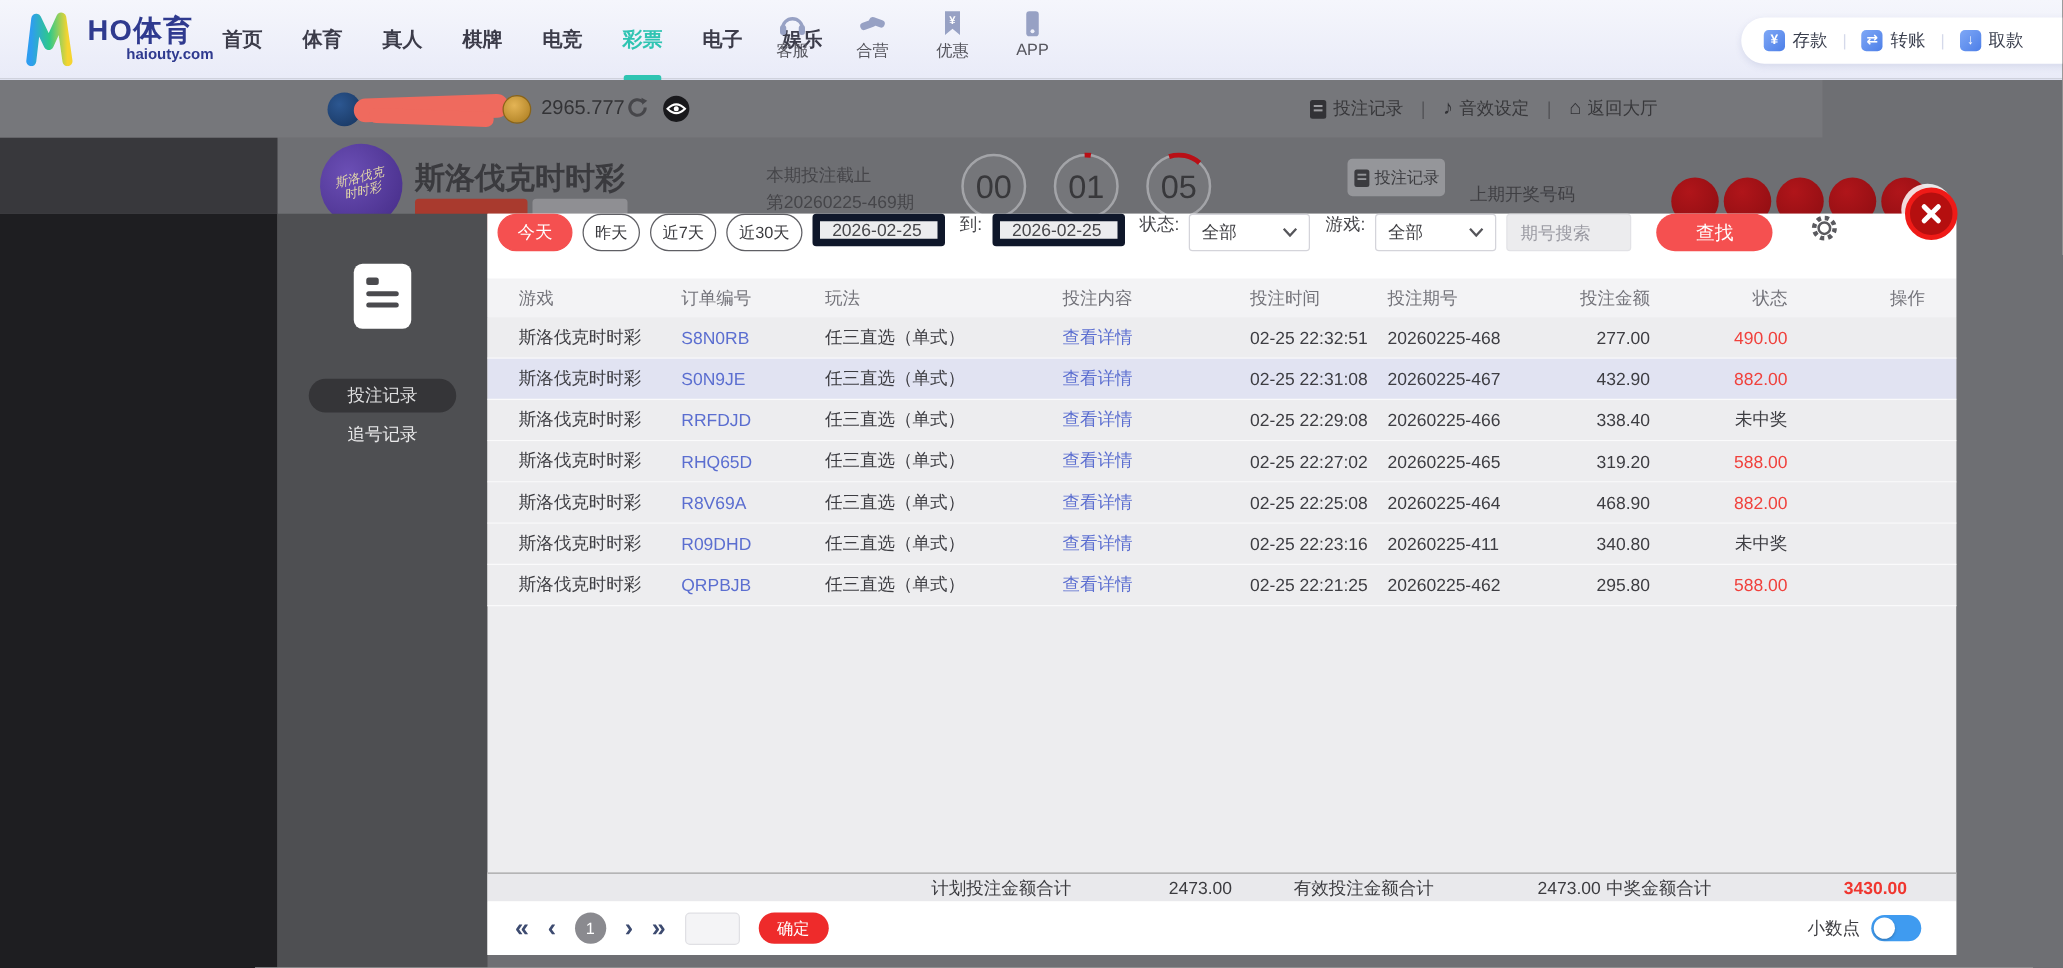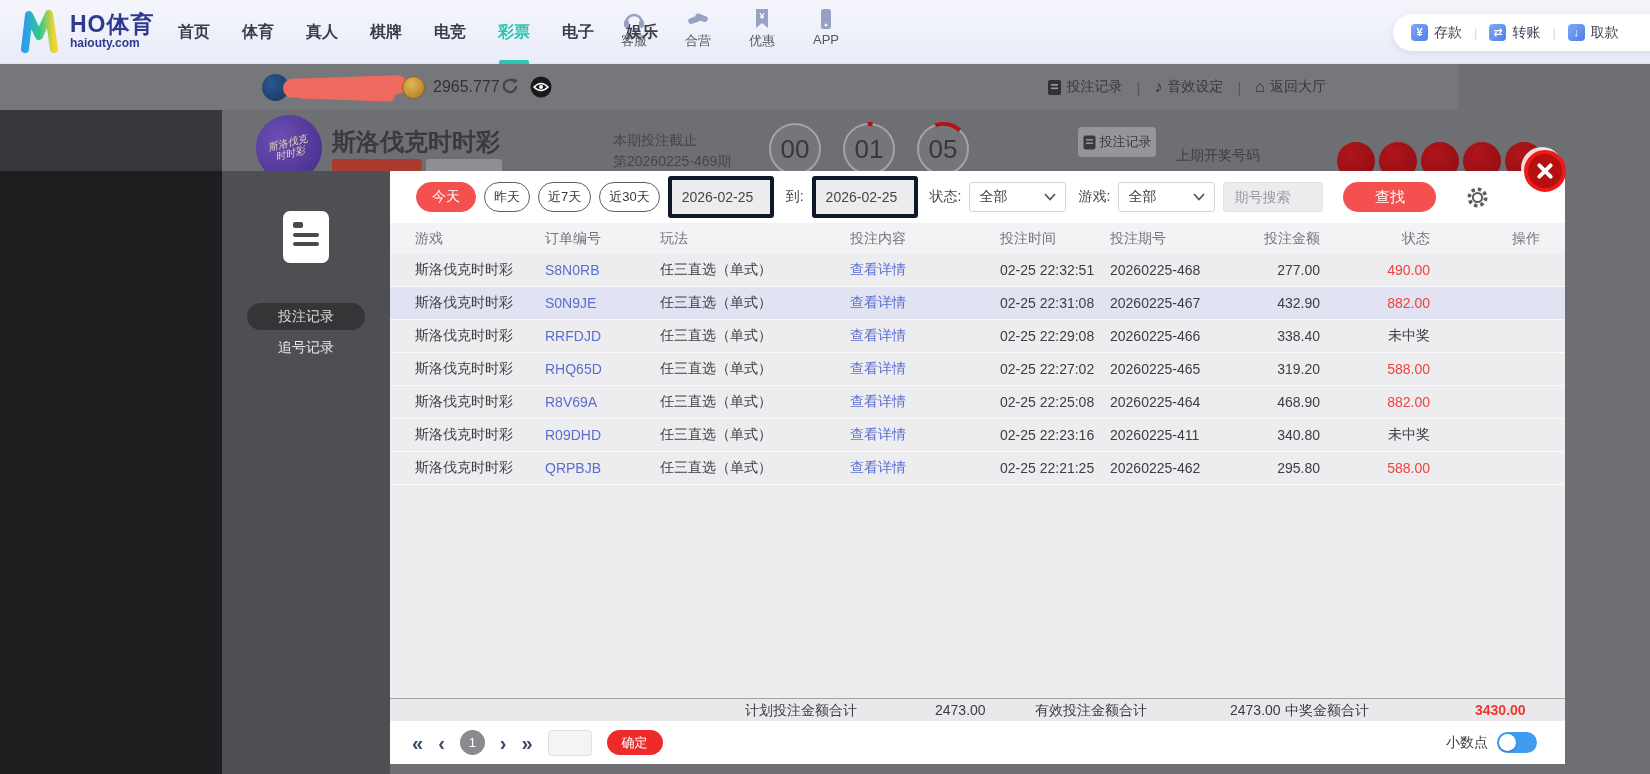--- a/index.html
+++ b/index.html
@@ -4,21 +4,21 @@
 <style>
   * { margin:0; padding:0; box-sizing:border-box; }
   body { font-family:"Liberation Sans","DejaVu Sans",sans-serif; background:#444; }
   #root { position:relative; width:1650px; height:774px; overflow:hidden; background:#6e6f73; }
 
   
   .navbar { position:absolute; left:0; top:0; width:1650px; height:64px; z-index:50;
     background:linear-gradient(#f5f6fc,#e9ebf8); border-bottom:1px solid #dfe2f0; }
   .logo { position:absolute; left:16px; top:9px; display:flex; align-items:center; gap:8px; }
   .logo-text .t1 { font-size:23px; font-weight:bold; color:#2f3a8f; letter-spacing:1px; line-height:24px;}
-  .logo-text .t2 { font-size:12px; font-weight:bold; color:#2f3a8f; }
+  .logo-text .t2 { font-size:12px; font-weight:bold; color:#2f3a8f;margin-left:31px; }
   .nav-items { position:absolute; left:176px; top:0; height:64px; display:flex; align-items:center; gap:28px;font-weight:bold; }
   .nav-item { position:relative; height:64px; display:flex; align-items:center; font-size:16px; color:#3c3c4a; cursor:pointer; padding:0 2px;}
   .nav-item.active { color:#2fc4b2; }
   .nav-item.active::after { content:""; position:absolute; left:50%; bottom:0; transform:translateX(-50%); width:30px; height:4px; background:#2fc4b2; border-radius:2px 2px 0 0; }
   .quick-icons { position:absolute; left:612px; top:8px; display:flex; gap:20px; }
   .qi { display:flex; flex-direction:column; align-items:center; gap:2px; width:44px; cursor:pointer;}
   .qi svg { display:block; }
   .qi .ql { font-size:13px; color:#56565e; }
   .wallet-pill { position:absolute; left:1393px; top:14px; height:37px; width:300px; background:#fff; border-radius:19px;
     box-shadow:0 2px 6px rgba(90,100,160,.15); display:flex; align-items:center; padding:0 18px; gap:12px; }
@@ -75,25 +75,25 @@
   .mtab { margin:9px auto 0; text-align:center; font-size:14px; color:#e9e9ea; cursor:pointer;}
 
   
   .modal { position:absolute; left:390px; top:171px; width:1175px; height:593px; background:#ededef; z-index:20; }
   .close { position:absolute; left:1134px; top:-21px; width:42px; height:42px; border-radius:50%;
     background:#b50f0f; border:4px solid #ef1a17; box-shadow:-3px -3px 0 rgba(255,255,255,.85); z-index:45; cursor:pointer;}
   .close i { position:absolute; left:7px; top:15px; width:20px; height:4px; background:#fff; border-radius:2px;}
   .close .x1 { transform:rotate(45deg);} .close .x2 { transform:rotate(-45deg);}
 
   .filterbar { position:absolute; left:0; top:0; width:1175px; height:52px; background:#fff;
-    display:flex; align-items:center; padding-left:26px; gap:8px; }
+    display:flex; align-items:flex-start; padding-left:8px; gap:8px; }
   .fpill { height:30px; padding:0 9px; border:1px solid #5f5f64; border-radius:15px; background:#fff;
     font-size:13px; color:#3a3a3e; display:flex; align-items:center; cursor:pointer; white-space:nowrap;}
   .fpill.active { background:#f55050; border-color:#f55050; color:#fff; padding:0 15px; font-size:14px;}
-  .f-date { width:106px; height:42px; background:#ececee; border:4px solid #0f172a; border-radius:3px;
+  .f-date { width:106px; height:26px; background:#ececee; border:6px solid #0f172a; border-radius:3px;
     font-size:14px; color:#46464a; padding-left:10px; font-family:inherit;}
   .f-lbl { font-size:14px; color:#46464a; margin-left:4px; white-space:nowrap;}
   .f-select { width:97px; height:30px; background:#fff; border:1px solid #d4d4da; border-radius:3px;
     display:flex; align-items:center; justify-content:space-between; padding:0 9px; font-size:14px; color:#3e3e42; cursor:pointer;}
   .f-search { width:100px; height:30px; background:#ececee; border:1px solid #e2e2e6; border-radius:3px;
     font-size:14px; color:#46464a; padding-left:10px; font-family:inherit;}
   .f-search::placeholder { color:#9b9ba3; }
   .find-btn { width:93px; height:30px; border:none; border-radius:15px; background:#f55050; color:#fff;
     font-size:15px; margin-left:12px; cursor:pointer; font-family:inherit;}
   .gear { margin-left:22px; cursor:pointer; display:flex;}

